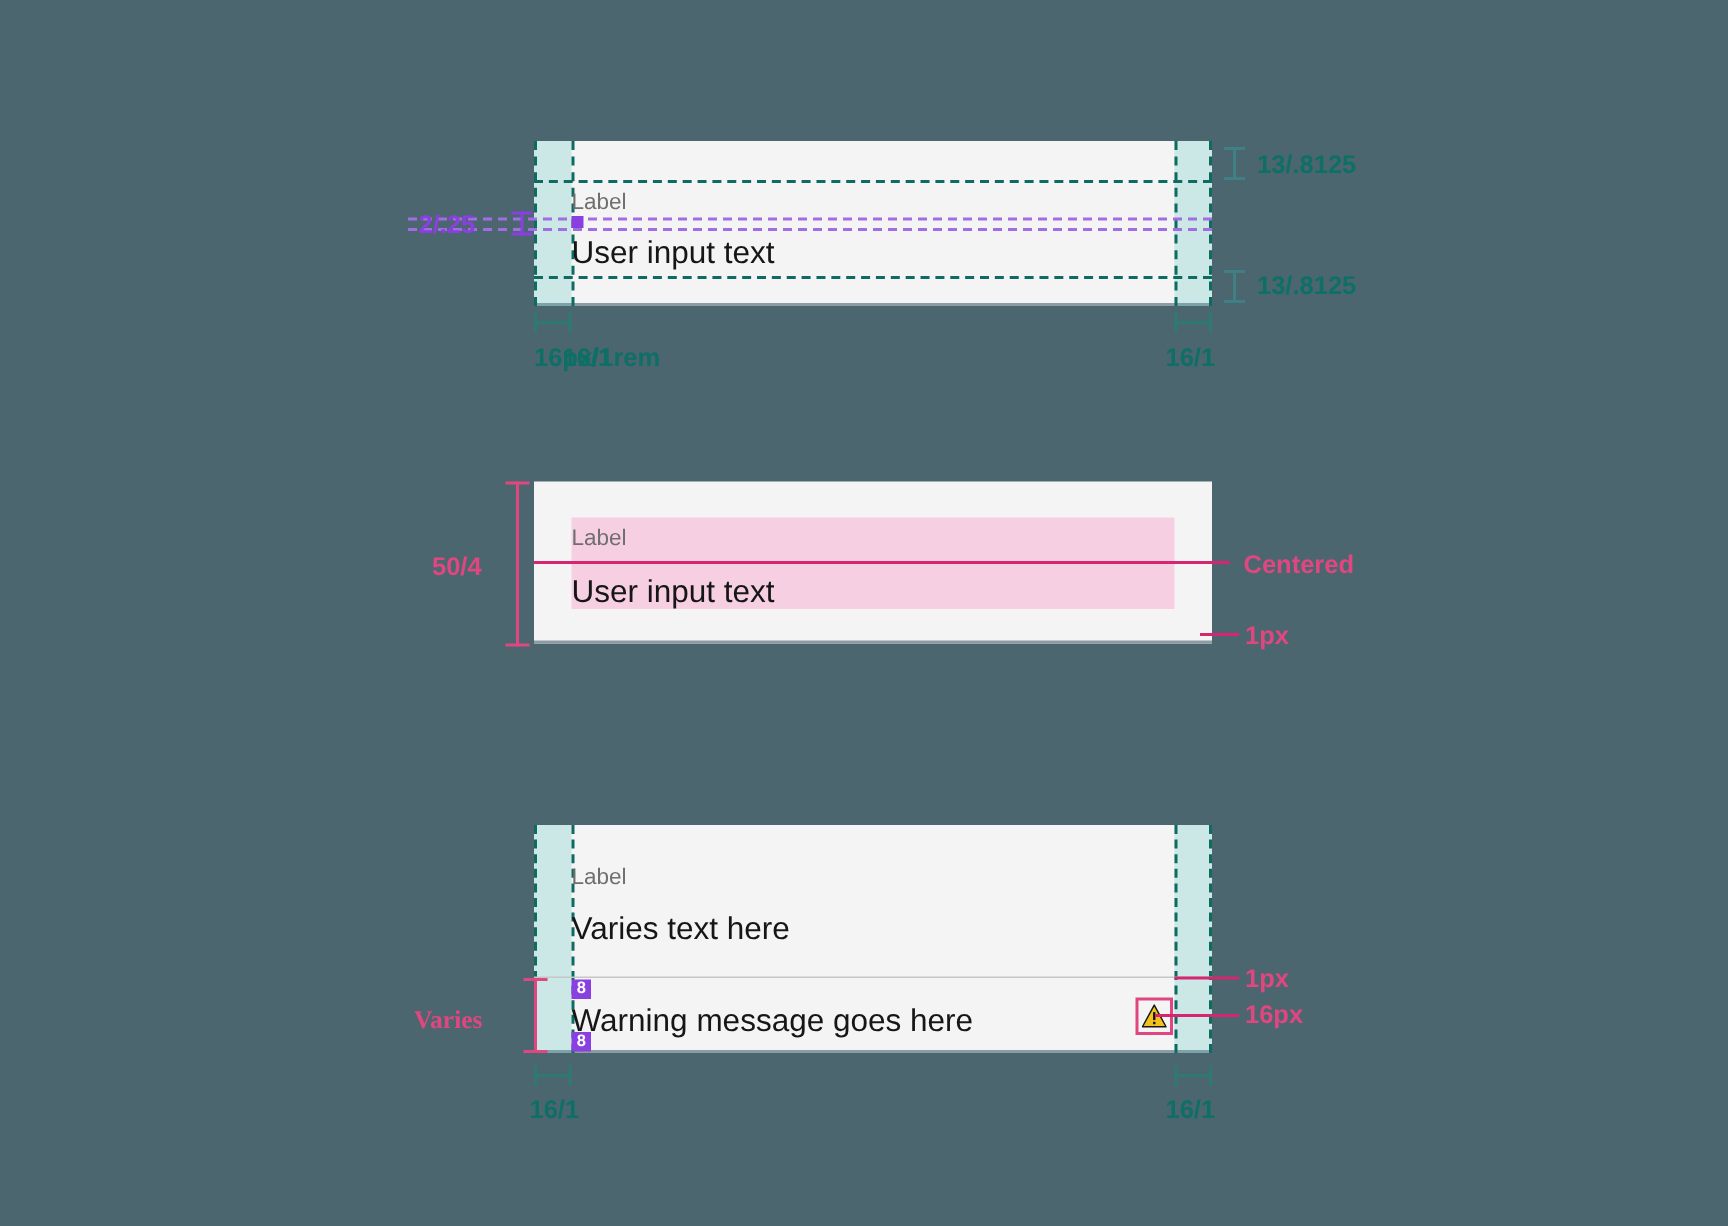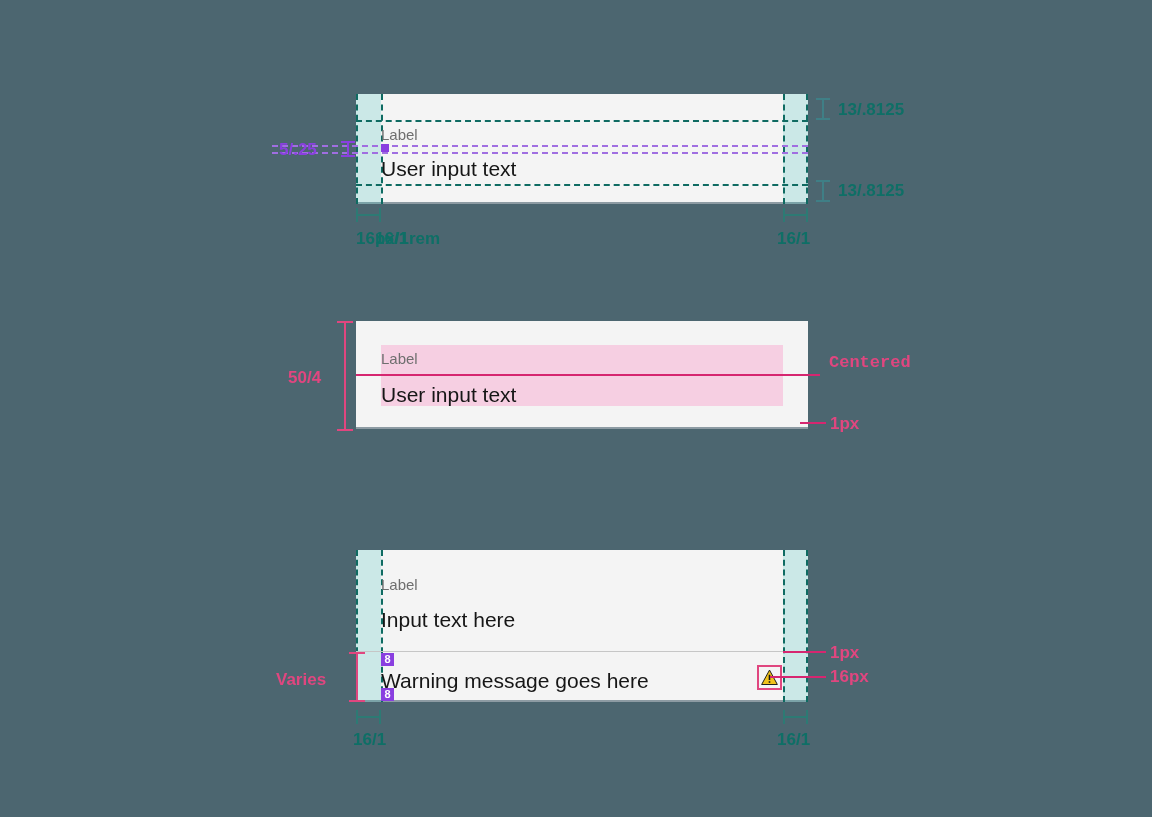--- a/index.html
+++ b/index.html
@@ -263,21 +263,21 @@
     <div class="hguide" style="left:356px; top:120px; width:452px;"></div>
     <div class="hguide" style="left:356px; top:184px; width:452px;"></div>
 
     <div class="field-label" style="left:381px; top:127px;">Label</div>
     <div class="field-value" style="left:381px; top:158px;">User input text</div>
 
     <div class="purple-dash" style="left:272px; top:145px; width:536px;"></div>
     <div class="purple-dash" style="left:272px; top:152px; width:536px;"></div>
     <div class="purple-dot" style="left:381px; top:144px;"></div>
 
-    <div class="purple-text" style="left:279px; top:141px;">5/.25</div>
+    <div class="purple-text" style="left:279px; top:141px;">2/.25</div>
     <div class="ibeam-purple" style="left:341px; top:141px; height:16px;">
         <i></i>
       </div>
 
     <div class="ibeam-v" style="left:816px; top:98px; height:22px;">
         <i></i>
       </div>
     <div class="teal-text" style="left:838px; top:101px;">13/.8125</div>
 
     <div class="ibeam-v" style="left:816px; top:180px; height:22px;">
@@ -302,21 +302,21 @@
     <div class="field" style="left:356px; top:321px; width:452px; height:108px;">
       <div class="field-underline"></div>
     </div>
 
     <div class="pink-band" style="left:381px; top:345px; width:402px; height:61px;"></div>
 
     <div class="field-label" style="left:381px; top:351px;">Label</div>
     <div class="field-value" style="left:381px; top:384px;">User input text</div>
 
     <div class="pink-line" style="left:356px; top:374px; width:464px;"></div>
-    <div class="pink-text" style="left:829px; top:354px;font-family:Liberation Mono, monospace;">Centered</div>
+    <div class="pink-text" style="left:829px; top:368px;">Centered</div>
 
     <div class="leader" style="left:800px; top:422px; width:26px;"></div>
     <div class="pink-text" style="left:830px; top:415px;">1px</div>
 
     <div class="ibeam-pink" style="left:337px; top:321px; height:110px;">
         <i></i>
       </div>
     <div class="pink-text" style="left:288px; top:369px;">50/4</div>
   </div>
 
@@ -328,21 +328,21 @@
 
     <div class="teal-band" style="left:356px; top:550px; width:25px; height:152px;"></div>
     <div class="teal-band" style="left:783px; top:550px; width:25px; height:152px;"></div>
 
     <div class="vguide" style="left:356px; top:550px; height:152px;"></div>
     <div class="vguide" style="left:381px; top:550px; height:152px;"></div>
     <div class="vguide" style="left:783px; top:550px; height:152px;"></div>
     <div class="vguide" style="left:806px; top:550px; height:152px;"></div>
 
     <div class="field-label" style="left:381px; top:577px;">Label</div>
-    <div class="field-value" style="left:381px; top:609px;">Input text here</div>
+    <div class="field-value" style="left:381px; top:609px;">Varies text here</div>
 
     <div class="divider" style="left:356px; top:651px; width:452px;"></div>
 
     <div class="field-value" style="left:381px; top:670px;">Warning message goes here</div>
 
     <div class="badge-8" style="left:381px; top:653px;">8</div>
     <div class="badge-8" style="left:381px; top:688px;">8</div>
 
     <div class="warn-icon-box" style="left:757px; top:665px; width:25px; height:25px;"></div>
     <svg class="warn-icon" viewBox="0 0 16 16" style="left:761px; top:669px; width:17px; height:17px;">
@@ -353,21 +353,21 @@
 
     <div class="leader" style="left:783px; top:651px; width:43px;"></div>
     <div class="pink-text" style="left:830px; top:644px;">1px</div>
 
     <div class="leader" style="left:770px; top:676px; width:56px;"></div>
     <div class="pink-text" style="left:830px; top:668px;">16px</div>
 
     <div class="ibeam-pink" style="left:349px; top:652px; height:50px;">
         <i></i>
       </div>
-    <div class="pink-text" style="left:276px; top:671px;">Varies</div>
+    <div class="pink-text" style="left:276px; top:671px;font-family:Liberation Serif, serif;">Varies</div>
 
     <div class="ibeam-h" style="left:356px; top:710px; width:25px;">
         <i></i>
       </div>
     <div class="teal-text" style="left:353px; top:731px;">16/1</div>
 
     <div class="ibeam-h" style="left:783px; top:710px; width:25px;">
         <i></i>
       </div>
     <div class="teal-text" style="left:777px; top:731px;">16/1</div>

